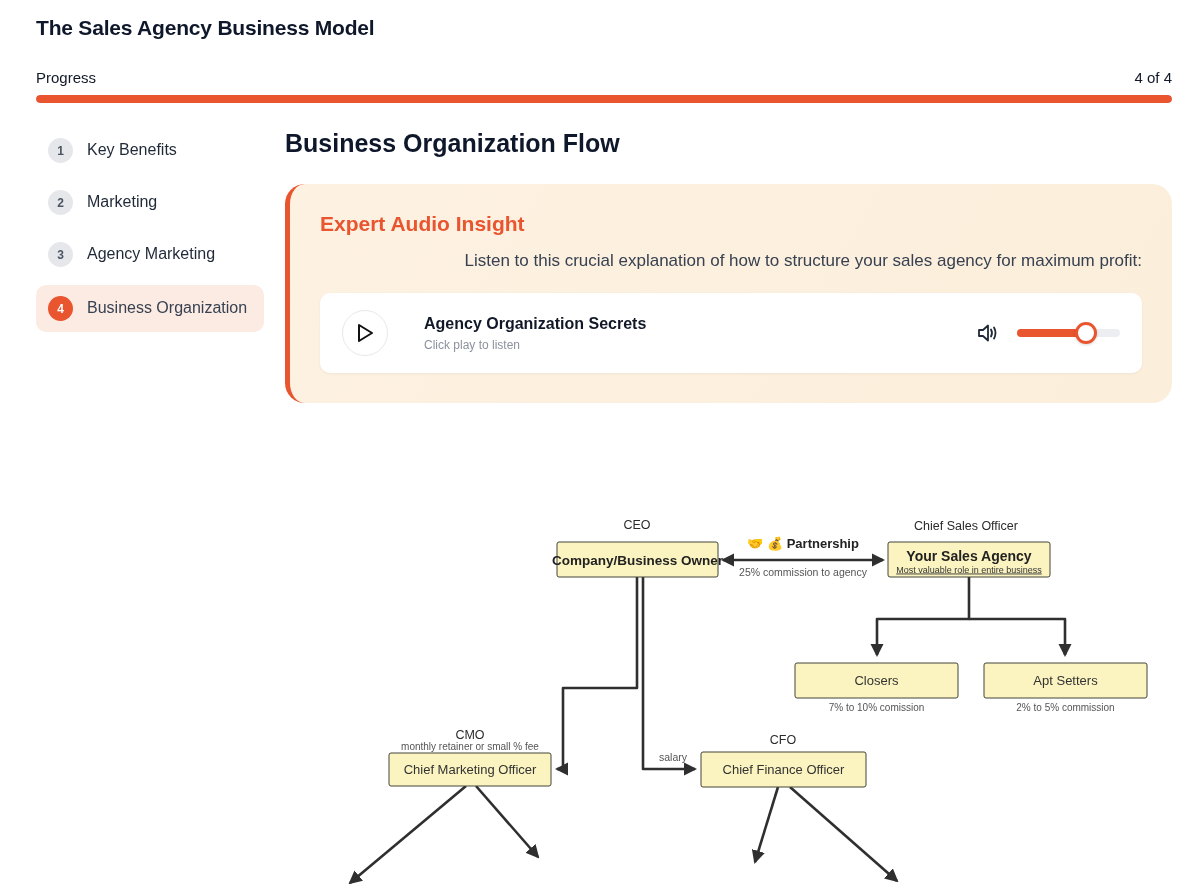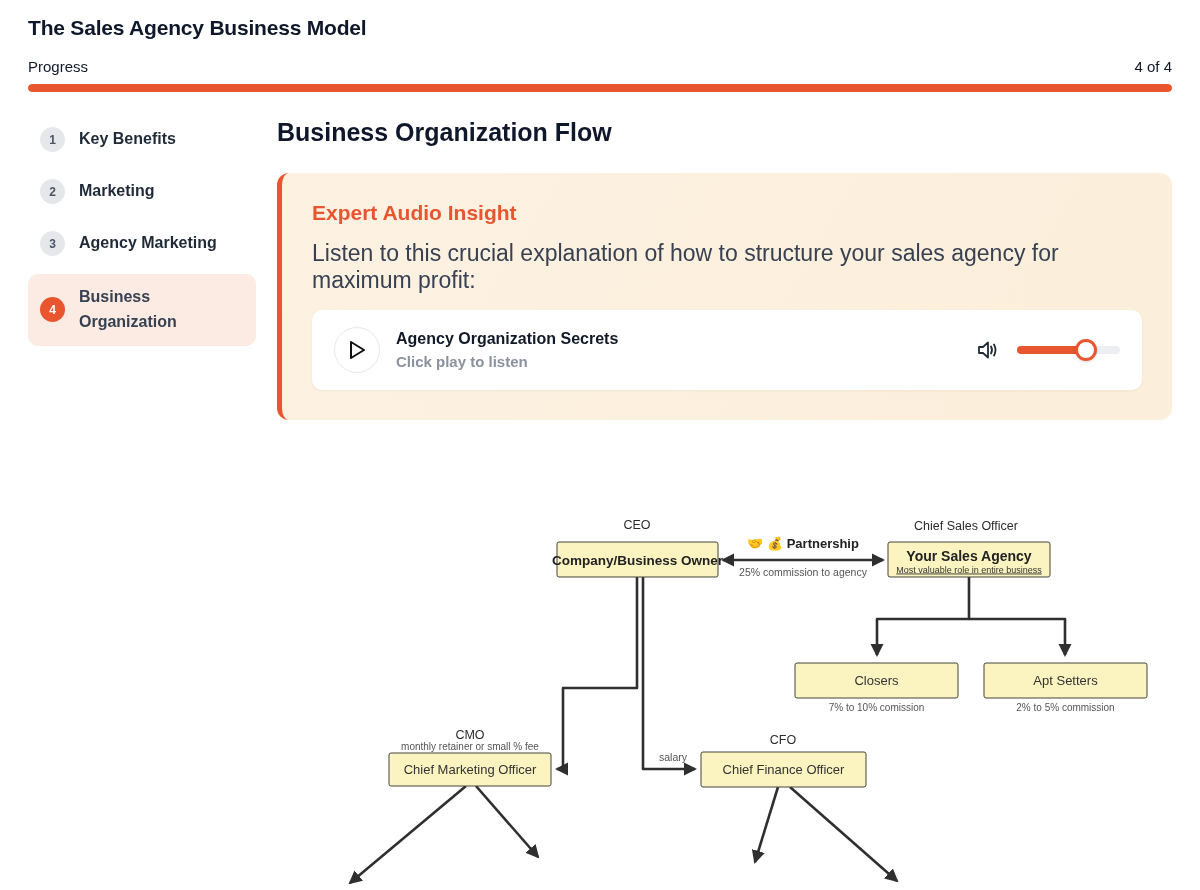--- a/index.html
+++ b/index.html
@@ -1,59 +1,59 @@
 <!DOCTYPE html>
 <html><head>
 <meta charset="utf-8">
 <style>
   * { margin:0; padding:0; box-sizing:border-box; }
   html,body { width:1200px; height:890px; overflow:hidden; background:#ffffff;
     font-family:"Liberation Sans", sans-serif; color:#111827; }
-  .page { position:relative; width:1200px; height:768px; }
+  .page { position:relative; width:1200px; height:768px;padding-left:8px; }
 
   
   .header { padding:16px 28px 0 28px; }
   .page-title { font-size:21px; font-weight:700; color:#0f172a; letter-spacing:-0.2px; }
-  .progress-row { display:flex; justify-content:space-between; align-items:center; margin-top:18px; }
+  .progress-row { display:flex; justify-content:space-between; align-items:center; margin-top:29px; }
   .progress-label, .progress-count { font-size:15px; color:#111827; }
   .progress-track { margin-top:9px; height:8px; border-radius:4px; background:#f1f1f1; overflow:hidden; }
   .progress-fill { height:100%; width:100%; border-radius:4px; background:#e8552e; }
 
   
   .content { display:flex; padding:0 28px; margin-top:26px; align-items:flex-start; }
 
   
   .sidebar { width:228px; flex-shrink:0; }
   .side-item { display:flex; align-items:center; gap:14px; padding:9px 12px; margin-bottom:9px;
     border-radius:10px; cursor:pointer; }
   .step-badge { width:25px; height:25px; border-radius:50%; background:#e5e7eb; color:#4b5563;
     font-size:12px; font-weight:600; display:flex; align-items:center; justify-content:center; flex-shrink:0; }
-  .side-label { font-size:16px; color:#1f2937; font-weight:700; line-height:1.55; }
+  .side-label { font-size:16px; color:#1f2937; font-weight:400; line-height:1.55; }
   .side-item.active { background:#fcebe3; align-items:center; padding:11px 12px; }
   .side-item.active .step-badge { background:#e8552e; color:#ffffff; }
   .side-item.active .side-label { color:#374151; }
 
   
   .main { flex:1; margin-left:21px; }
   .main-heading { font-size:25px; font-weight:700; color:#0f172a; margin-bottom:26px; }
 
-  .audio-card { border-left:5px solid #e8552e; border-radius:12px;
+  .audio-card { border-left:5px solid #e8552e; border-radius:20px;
     background:linear-gradient(120deg,#fdf1e2 0%,#fbeeda 100%);
     padding:28px 30px 30px 30px; }
   .audio-card h2 { font-size:21px; font-weight:700; color:#e8552f; margin-bottom:15px; }
-  .audio-card .desc { font-size:23px; color:#374151; margin-bottom:16px; }
+  .audio-card .desc { font-size:17px; color:#374151; margin-bottom:22px;text-align:right; }
 
   .player { background:#ffffff; border-radius:10px; padding:17px 22px;
     display:flex; align-items:center; box-shadow:0 1px 3px rgba(0,0,0,0.05); }
   .play-btn { width:46px; height:46px; border-radius:50%; background:#ffffff;
     border:1px solid #e8e8ec; display:flex; align-items:center; justify-content:center;
     cursor:pointer; flex-shrink:0; }
-  .track-info { margin-left:16px; }
+  .track-info { margin-left:36px; }
   .track-title { font-size:16px; font-weight:700; color:#111827; }
-  .track-sub { font-size:15px; color:#8b929e; margin-top:5px;font-weight:bold; }
+  .track-sub { font-size:12px; color:#8b929e; margin-top:5px; }
   .player-spacer { flex:1; }
   .volume-wrap { display:flex; align-items:center; gap:18px; }
   .vol-slider { position:relative; width:103px; height:8px; border-radius:4px; background:#edeef2; cursor:pointer; }
   .vol-fill { position:absolute; left:0; top:0; height:8px; border-radius:4px; width:67%; background:#e8552e; }
   .vol-thumb { position:absolute; top:50%; left:67%; width:22px; height:22px; border-radius:50%;
     background:#ffffff; border:3px solid #e8552e; transform:translate(-50%,-50%);
     box-shadow:0 1px 3px rgba(0,0,0,0.15); }
 
   
   .diagram-wrap { position:absolute; left:0; top:487px; width:1200px; height:403px; }

